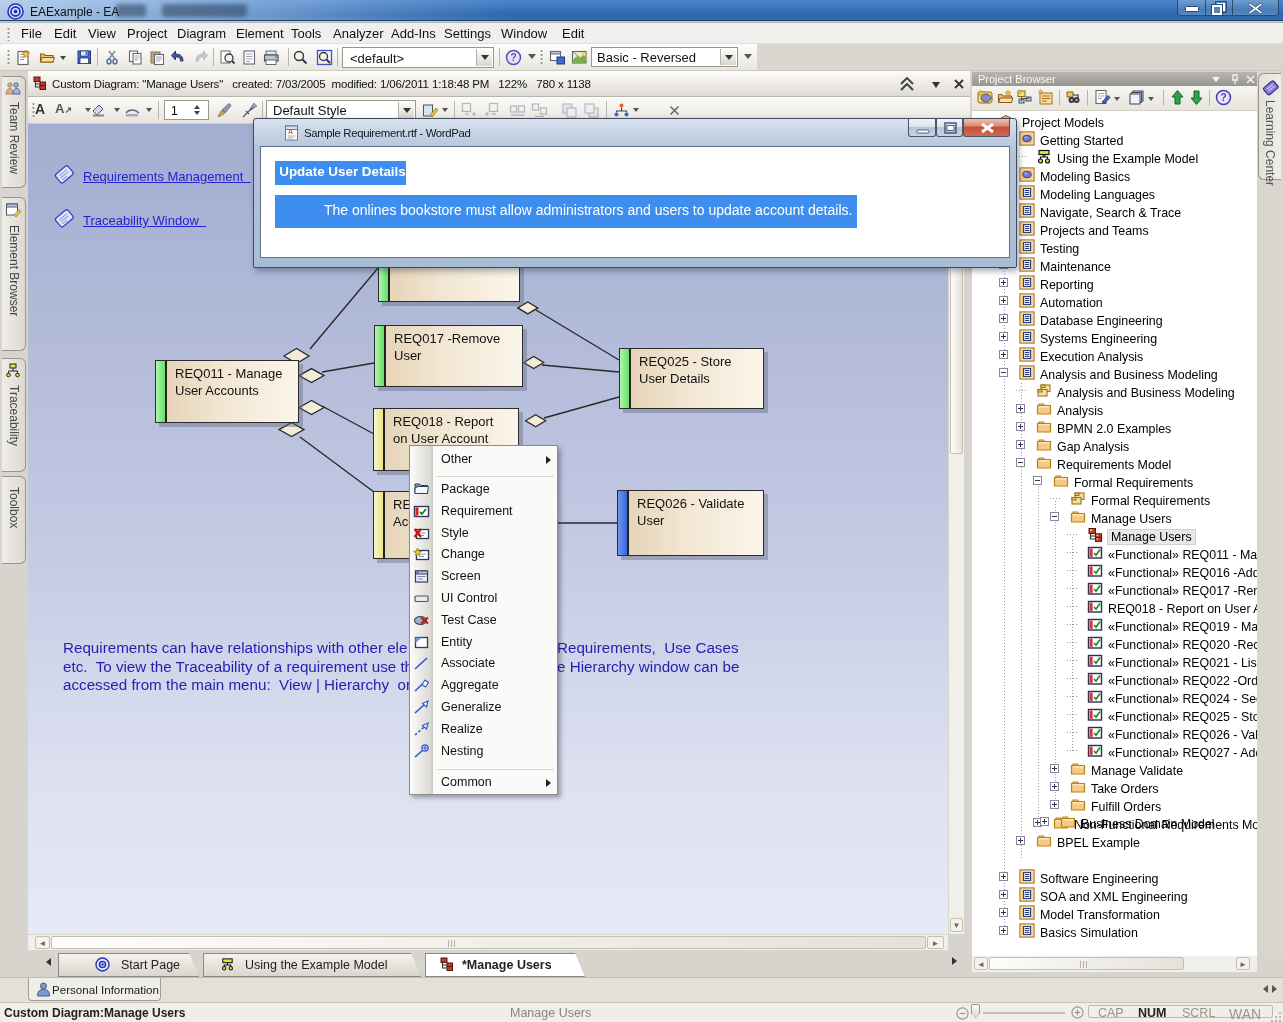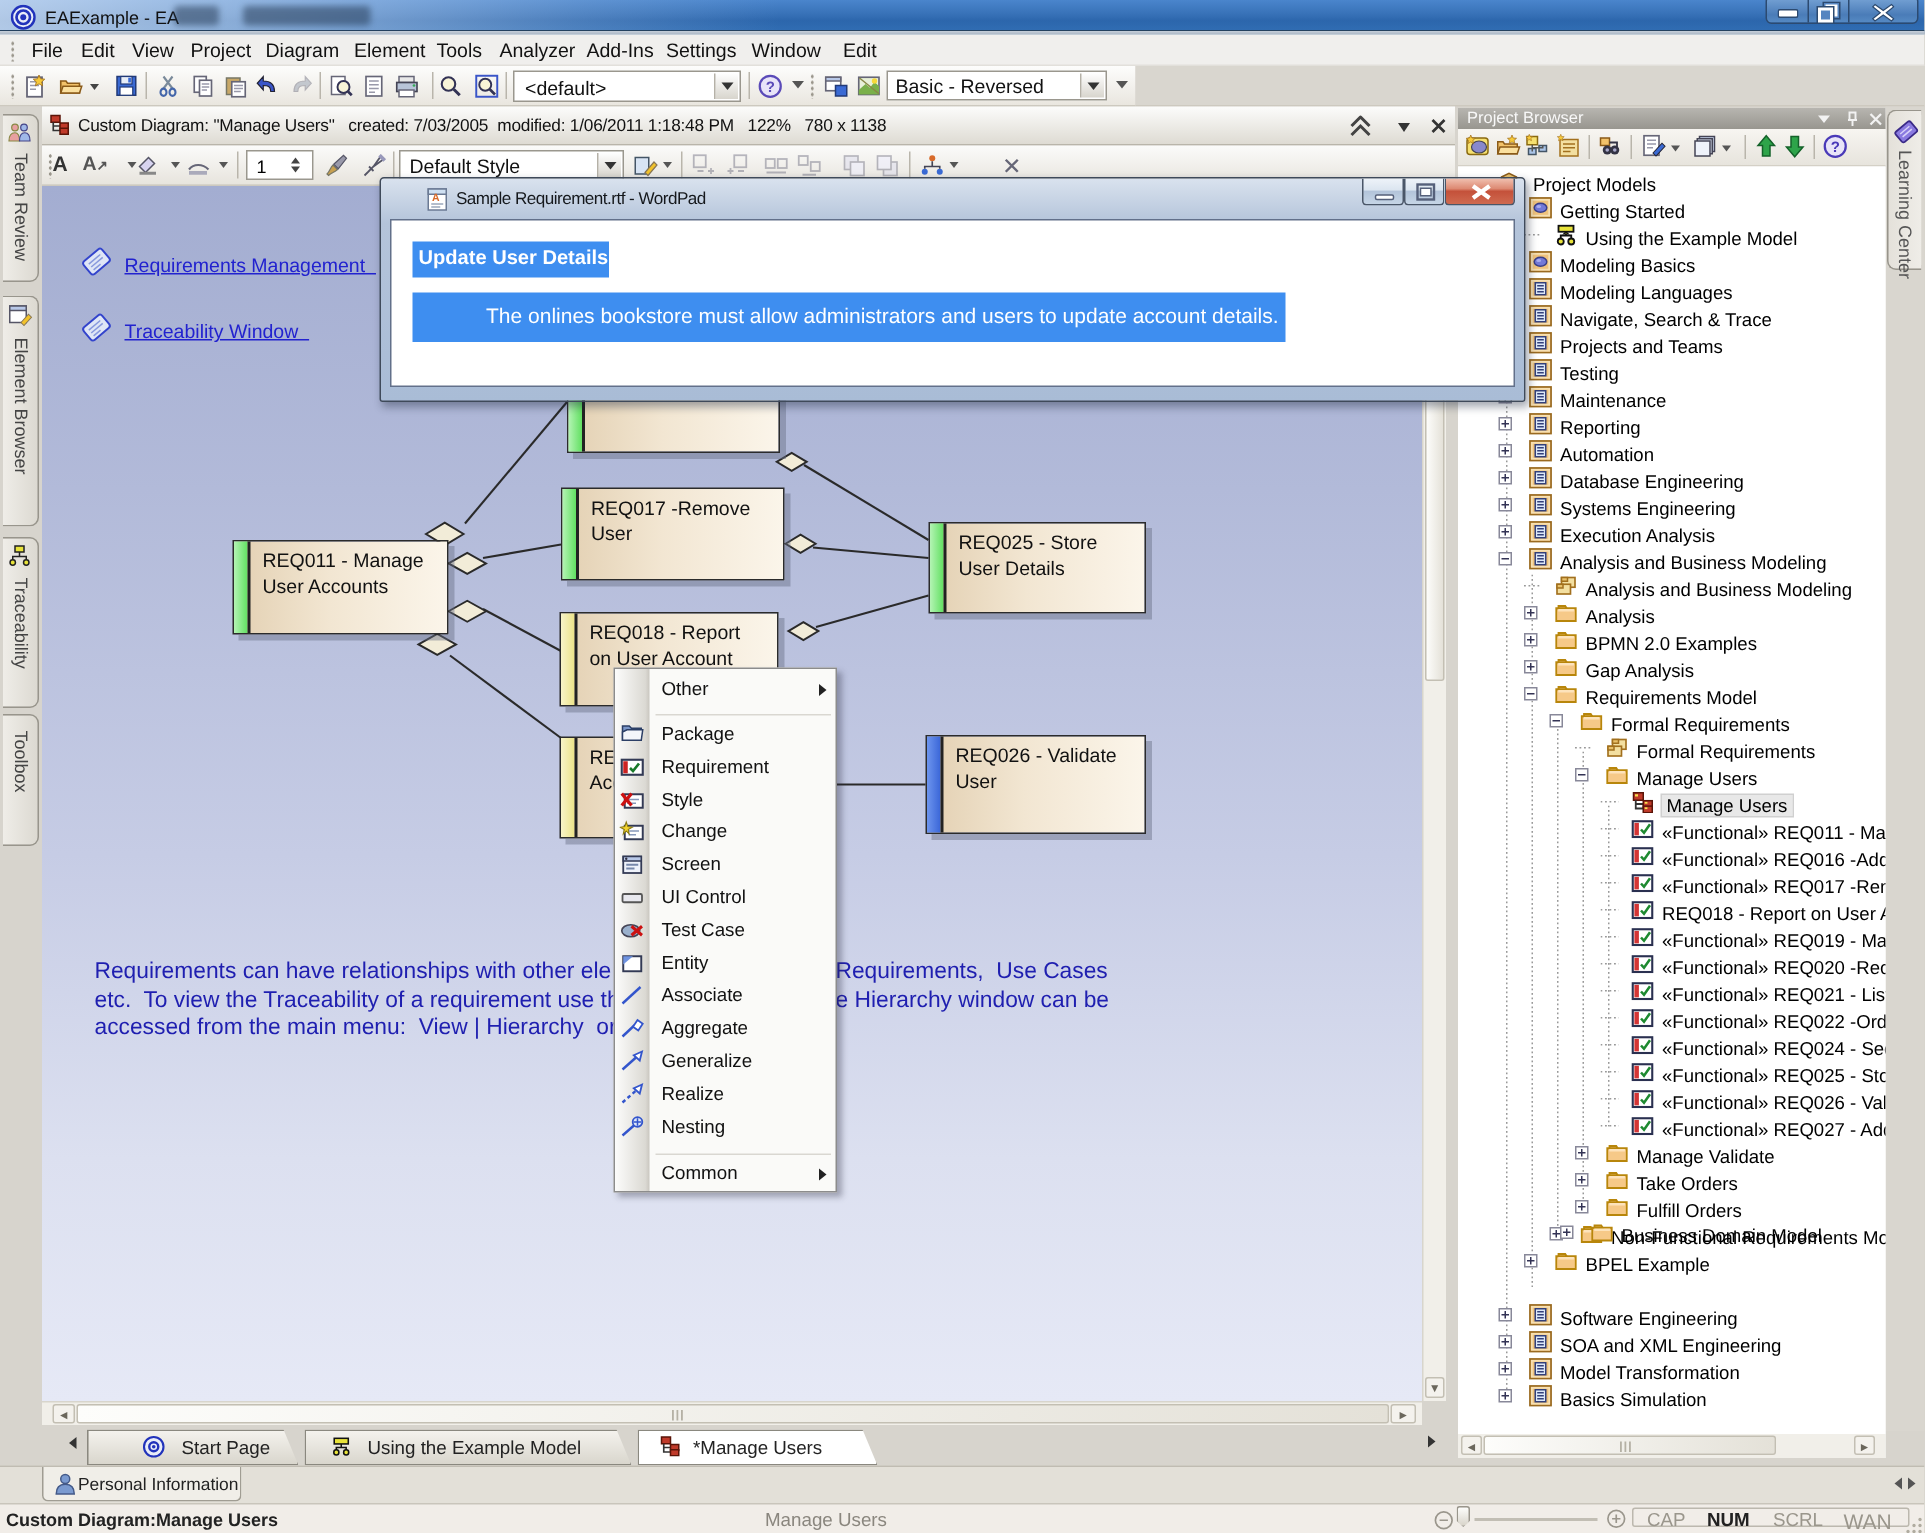--- a/index.html
+++ b/index.html
@@ -1092,21 +1092,21 @@
           <rect x="10" y="6.5" width="7" height="5" fill="#fdfeff" stroke="#55607a" stroke-width="1"></rect>
         </svg>
       </div>
     <div class="wpbtn" style="left:709px;width:47px;background:linear-gradient(180deg,#f0c0b0 0%,#dd8972 40%,#c4513a 50%,#cf6a50 100%);">
         <svg width="47" height="18">
           <path d="M18 5 L29 13 M29 5 L18 13" stroke="#fff" stroke-width="2.8"></path>
         </svg>
       </div>
   </div>
   <div id="wpcontent">
-    <div class="hl" style="left:14px;top:14px;width:131px;height:24px;font-weight:bold;font-size:13.4px;padding:3px 0 0 4px;">Update User Details</div>
+    <div class="hl" style="left:14px;top:14px;width:131px;height:24px;font-weight:bold;font-size:13.4px;padding:3px 0 0 4px;text-align:center;">Update User Details</div>
     <div class="hl" style="left:14px;top:48px;width:582px;height:33px;font-size:14px;padding:7px 0 0 49px;">The onlines bookstore must allow administrators and users to update account details.</div>
   </div>
 </div>
 
 <div class="abs" id="cmenu">
   <div class="gutter"></div>
   <div class="mitem" style="top:6px;">Other</div>
     <div class="marr" style="top:10px;"></div>
   <div class="msep" style="top:30px;"></div>
   <svg class="micon" style="top:35px" viewBox="0 0 17 17">
@@ -1202,21 +1202,21 @@
       </svg>
     <span class="abs" style="left:41px;top:4px;">Using the Example Model</span>
   </div>
   <div class="dtab" style="left:397px;width:160px;background:#fff;clip-path:polygon(0 0,calc(100% - 10px) 0,100% 100%,0 100%);">
     <svg class="abs" style="left:14px;top:3px" width="15" height="14" viewBox="0 0 15 14">
         <rect x="1" y="1" width="6" height="4.5" fill="#c03a2a" stroke="#5a1408"></rect>
         <path d="M2.5 5.5 L2.5 11 L7 11 M2.5 8 L7 8" fill="none" stroke="#333" stroke-width="1.1"></path>
         <rect x="7" y="6" width="5.5" height="4" fill="#c03a2a" stroke="#5a1408"></rect>
         <rect x="7" y="9.5" width="5.5" height="4" fill="#c03a2a" stroke="#5a1408"></rect>
       </svg>
-    <span class="abs" style="left:36px;top:4px;font-weight:normal;">*Manage Users</span>
+    <span class="abs" style="left:36px;top:4px;font-weight:bold;">*Manage Users</span>
   </div>
   <div class="abs" style="left:924px;top:5px;width:0;height:0;border:4px solid transparent;border-left:5px solid #333;"></div>
 </div>
 <div class="abs" id="pirow">
   <div id="pitab">
     <svg class="abs" style="left:7px;top:3px" width="15" height="16" viewBox="0 0 15 16">
         <circle cx="7.5" cy="5" r="3" fill="#7a9ad0" stroke="#445a88" stroke-width="1"></circle>
         <path d="M1.5 15 C1.5 10 4 8.5 7.5 8.5 C11 8.5 13.5 10 13.5 15 Z" fill="#7a9ad0" stroke="#445a88" stroke-width="1"></path>
       </svg>
     <span class="abs" style="left:23px;top:5px;font-size:11.6px;">Personal Information</span>

